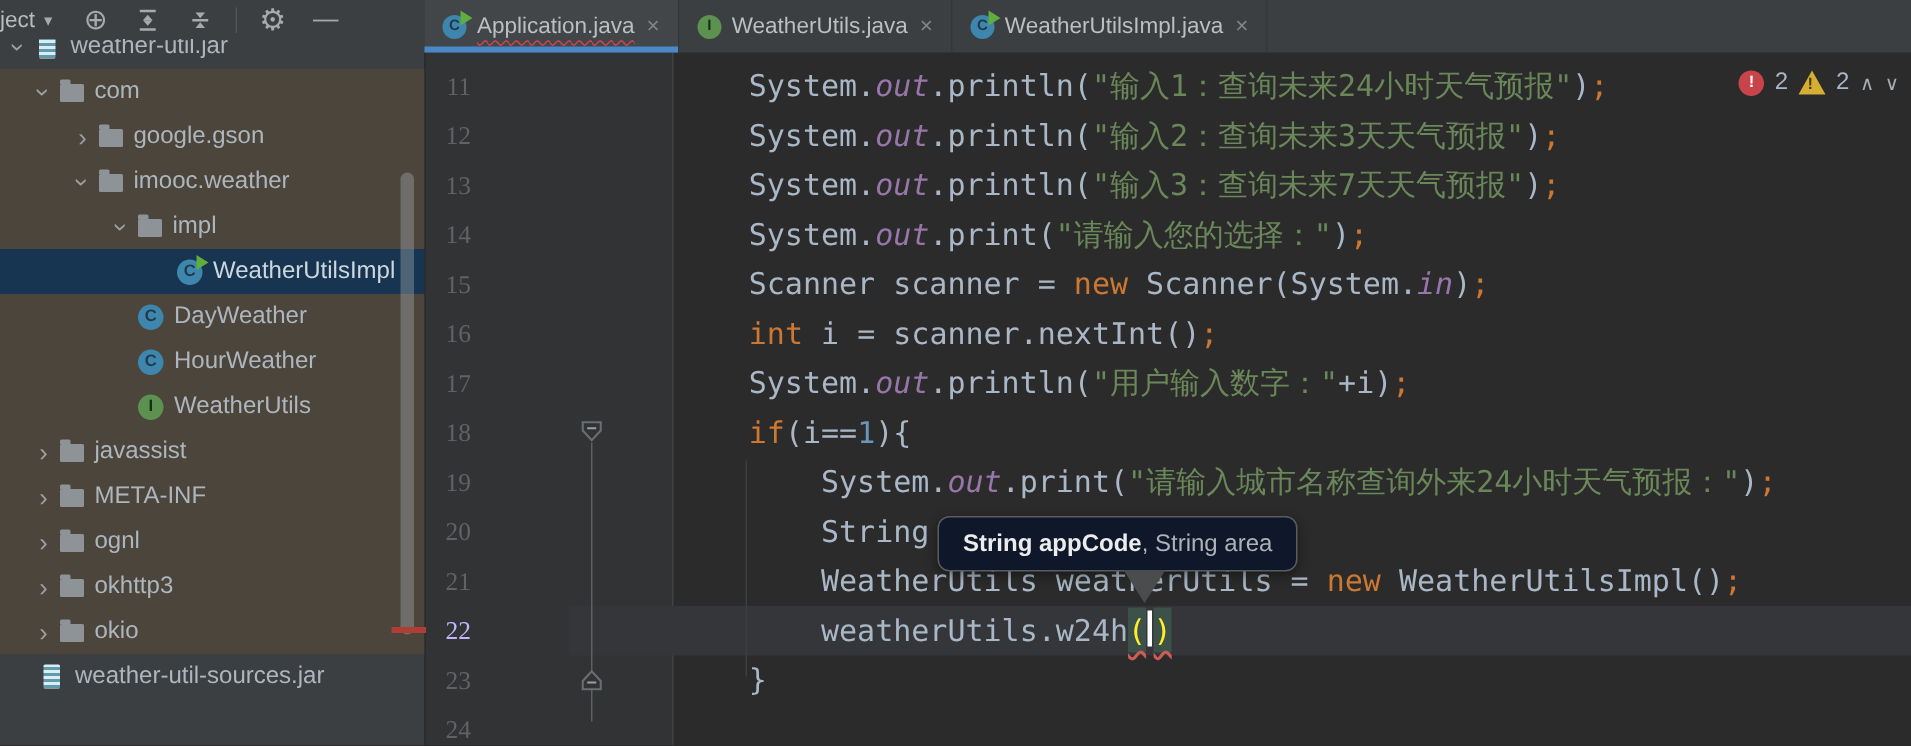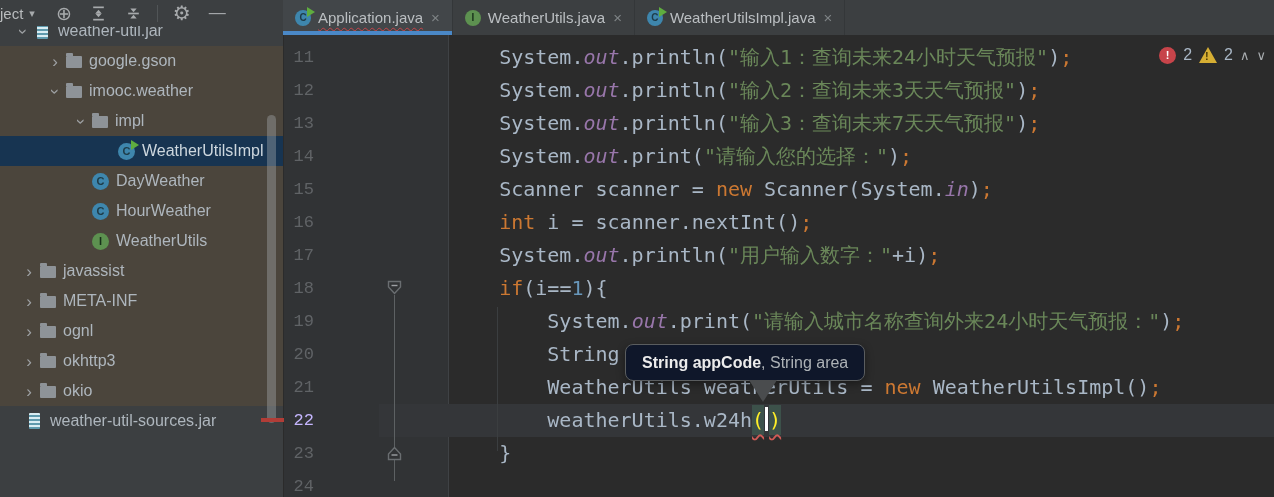--- a/index.html
+++ b/index.html
@@ -65,21 +65,21 @@
   
   #editor { position:absolute; left:283px; top:35px; width:991px; height:462px;
             background:#2b2b2b; overflow:hidden; border-left:1px solid #2b2b2b; }
   #gutter-bg { position:absolute; left:0; top:0; width:165px; height:462px;
                background:#313335; border-right:1px solid #3f4245; }
   #cur-line { position:absolute; left:95px; right:0; height:33px; background:#343639; }
   .code-line { position:absolute; left:167px; height:33px; line-height:33px;
                font-family:"DejaVu Sans Mono", monospace; font-size:20px;
                white-space:pre; color:#a9b7c6; cursor:text; }
   .line-num { position:absolute; left:0; width:30px; height:33px; line-height:33px;
-              text-align:right; color:#606366; font-family:Liberation Mono, monospace;
+              text-align:right; color:#606366; font-family:Liberation Serif, serif;
               font-size:17px; }
   .line-num.current { color:#c4b5fd; }
   .tk-plain { color:#a9b7c6; }
   .tk-kw    { color:#cc7832; }
   .tk-str   { color:#6a8759; }
   .tk-num   { color:#6897bb; }
   .tk-semi  { color:#cc7832; }
   .tk-field { color:#9876aa; font-style:italic; }
   .tk-brace { color:#ffef28; background:#3c514a; padding:3px 0;
               text-decoration:underline wavy #cf5b56; text-decoration-thickness:2px;
@@ -124,24 +124,29 @@
 
 <div id="app">
 
   <div id="project-panel">
     <div id="tree">
         <div class="tree-row" style="padding-left: 0px;">
           <span class="tree-chevron none">›</span>
           <span class="icon-folder"></span>
           <span class="tree-label">lib</span>
         </div>
-        <div class="tree-row" style="padding-left: 12px;">
+        <div class="tree-row" style="padding-left: 1px;">
           <span class="tree-chevron expanded">›</span>
           <span class="icon-jar"></span>
           <span class="tree-label">weather-util.jar</span>
+        </div>
+        <div class="tree-row lib-bg" style="padding-left: 18px;">
+          <span class="tree-chevron expanded">›</span>
+          <span class="icon-folder"></span>
+          <span class="tree-label">com</span>
         </div>
         <div class="tree-row lib-bg" style="padding-left: 44px;">
           <span class="tree-chevron collapsed">›</span>
           <span class="icon-folder"></span>
           <span class="tree-label">google.gson</span>
         </div>
         <div class="tree-row lib-bg" style="padding-left: 44px;">
           <span class="tree-chevron expanded">›</span>
           <span class="icon-folder"></span>
           <span class="tree-label">imooc.weather</span>

